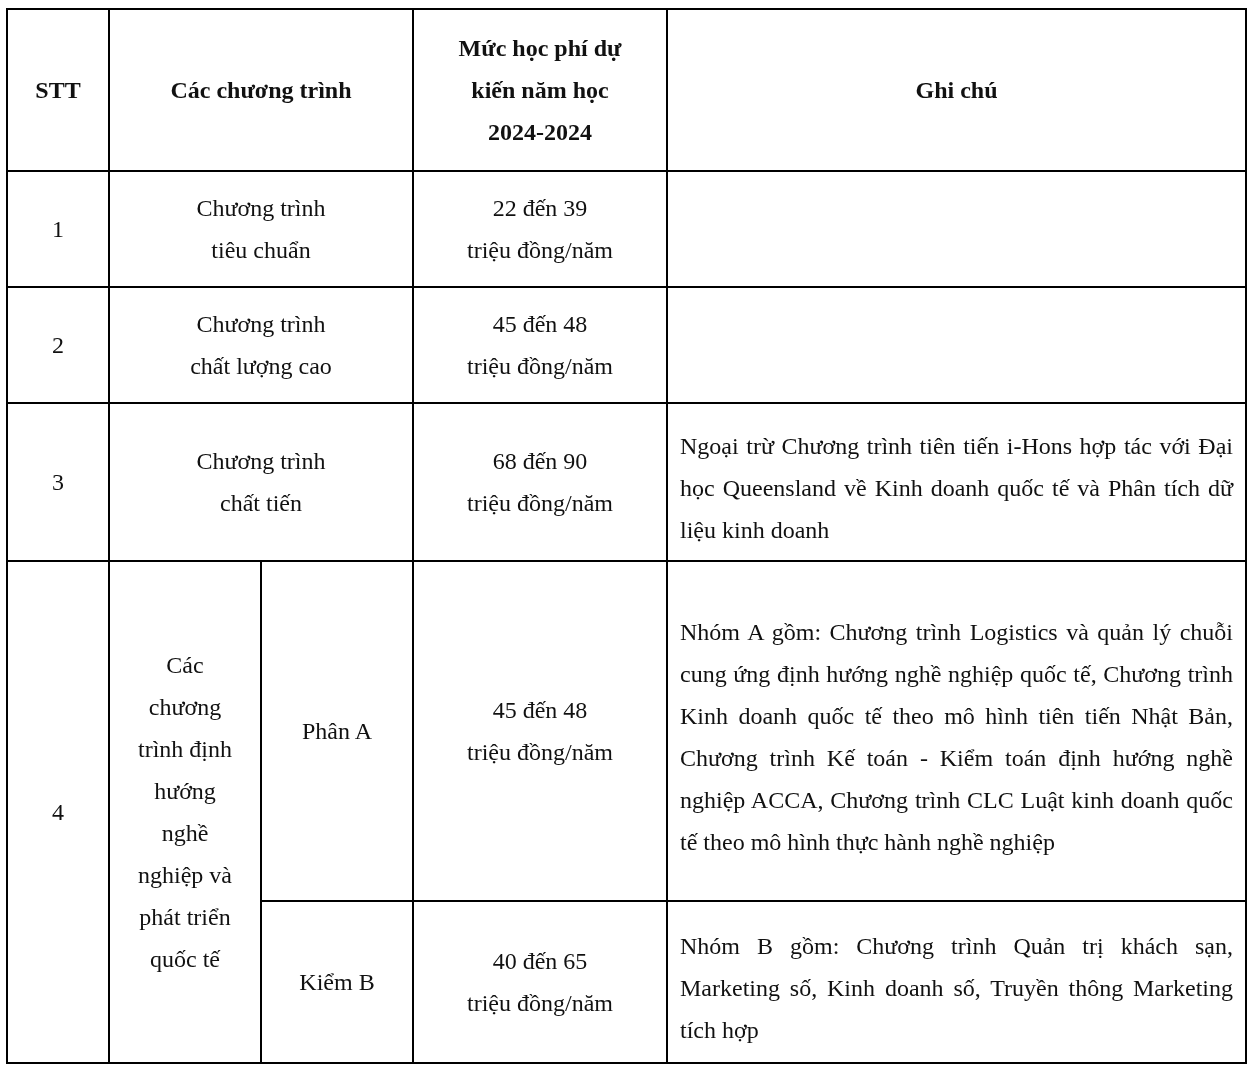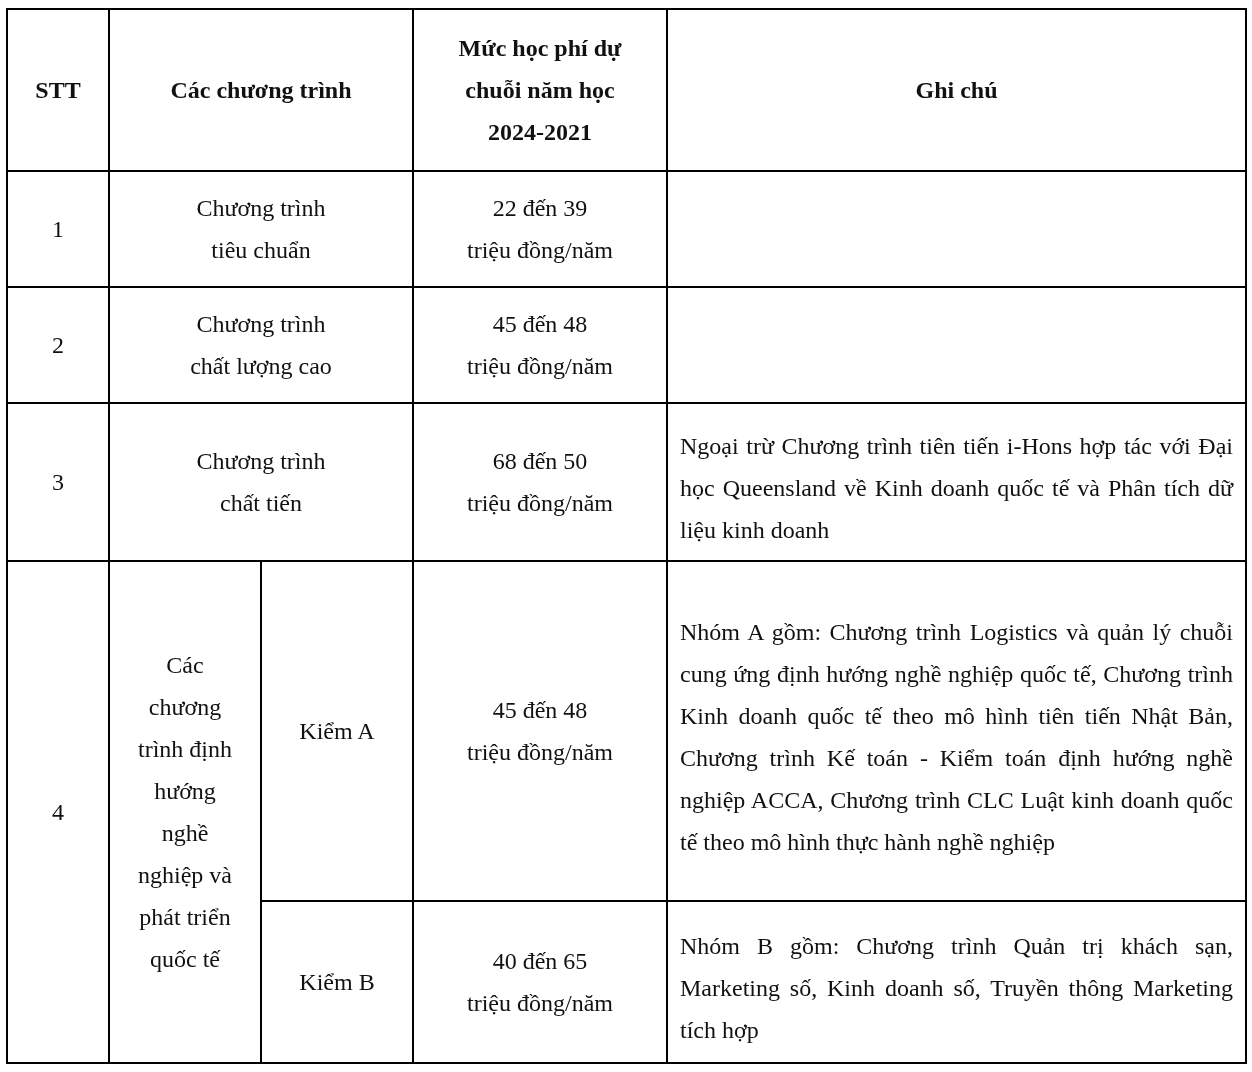--- a/index.html
+++ b/index.html
@@ -23,22 +23,22 @@
     <col style="width:152px">
     <col style="width:254px">
     <col style="width:579px">
   </colgroup>
   <tbody>
       <tr style="height:162px">
     <th>STT</th>
     <th colspan="2">Các chương trình</th>
     <th>
       <span class="line">Mức học phí dự</span>
-      <span class="line">chuỗi năm học</span>
-      <span class="line">2024-2021</span>
+      <span class="line">kiến năm học</span>
+      <span class="line">2024-2024</span>
     </th>
     <th>Ghi chú</th>
   </tr>
 
   <tr style="height:116px">
     <td class="c">1</td>
     <td class="c" colspan="2">
       <span class="line">Chương trình</span>
       <span class="line">tiêu chuẩn</span>
     </td>
@@ -62,30 +62,30 @@
     <td class="note"></td>
   </tr>
 
   <tr style="height:158px">
     <td class="c">3</td>
     <td class="c" colspan="2">
       <span class="line">Chương trình</span>
       <span class="line">chất tiến</span>
     </td>
     <td class="c">
-      <span class="line">68 đến 50</span>
+      <span class="line">68 đến 90</span>
       <span class="line">triệu đồng/năm</span>
     </td>
     <td class="note">Ngoại trừ Chương trình tiên tiến  i-Hons hợp tác với Đại học Queensland về Kinh doanh quốc tế và Phân tích dữ liệu kinh doanh</td>
   </tr>
 
   <tr style="height:340px">
     <td class="c" rowspan="2">4</td>
     <td class="c" rowspan="2" style="padding:17px 18px;">Các chương trình định hướng nghề nghiệp và phát triển quốc tế</td>
-    <td class="c">Kiểm A</td>
+    <td class="c">Phân A</td>
     <td class="c">
       <span class="line">45 đến 48</span>
       <span class="line">triệu đồng/năm</span>
     </td>
     <td class="note">Nhóm A gồm: Chương trình Logistics và quản lý chuỗi cung ứng định hướng nghề nghiệp quốc tế, Chương trình Kinh doanh quốc tế theo mô hình tiên tiến Nhật Bản, Chương trình Kế toán - Kiểm toán định hướng nghề nghiệp ACCA, Chương trình CLC Luật kinh doanh quốc tế theo mô hình thực hành nghề nghiệp</td>
   </tr>
 
   <tr style="height:162px">
     <td class="c">Kiểm B</td>
     <td class="c">

